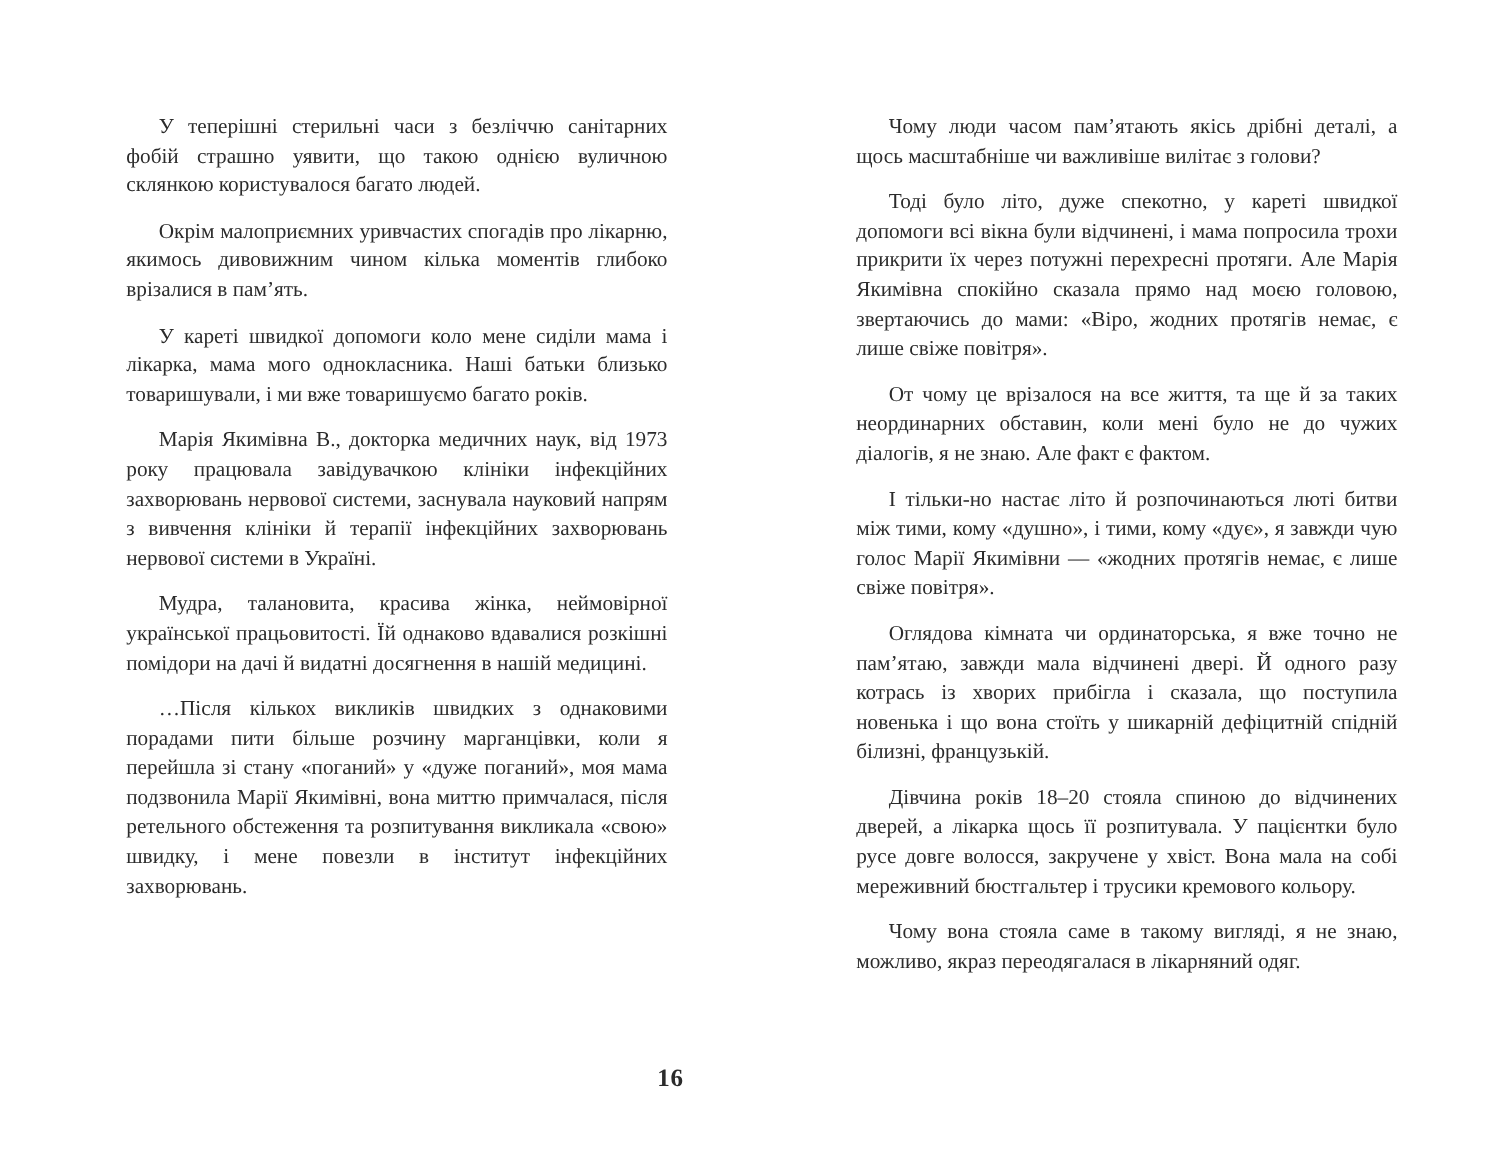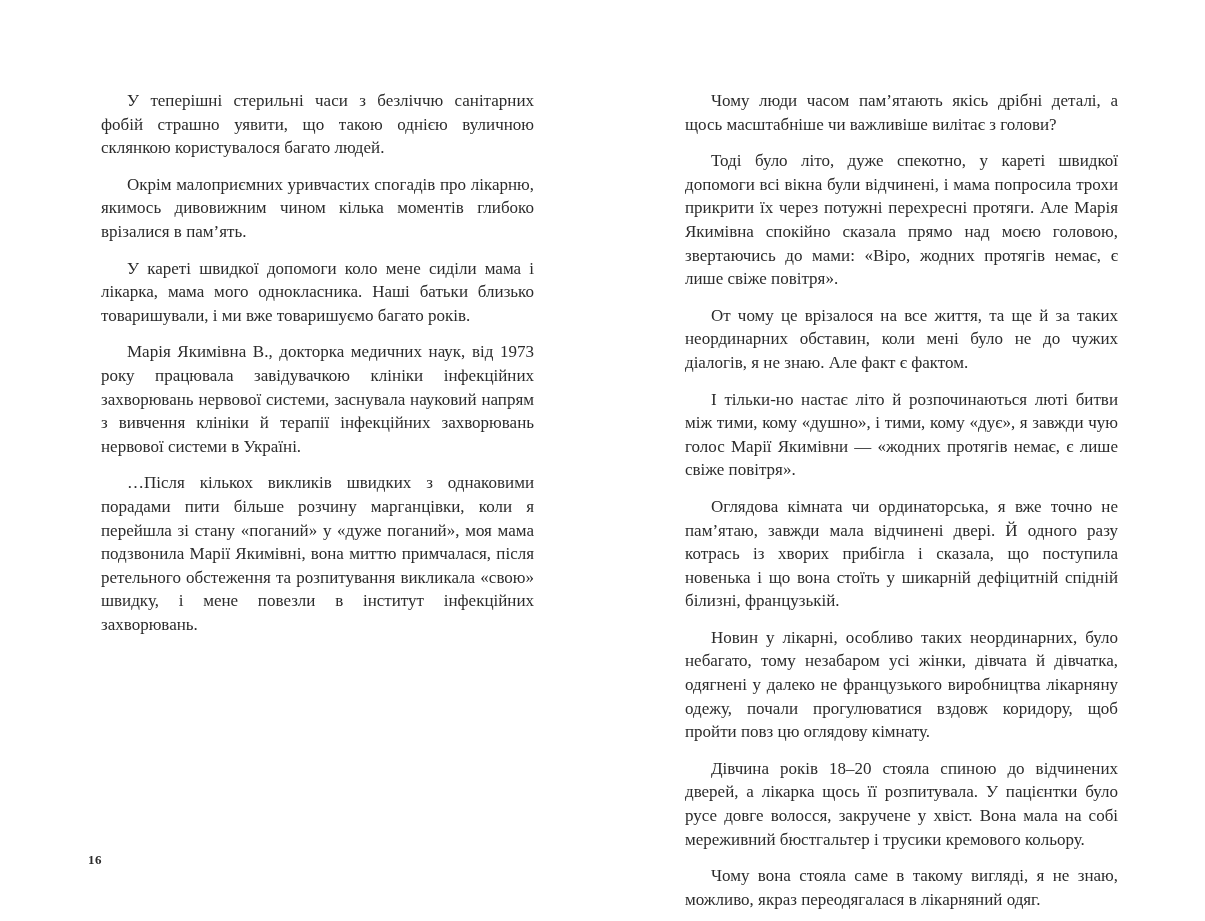--- a/index.html
+++ b/index.html
@@ -30,49 +30,49 @@
   .page-text.right { left: 672px; }
   .para {
     margin: 13px;
     padding: 0;
     text-indent: 26px;
   }
   .page-number {
     position: absolute;
     top: 852px;
     width: 459px;
-    text-align: left;
+    text-align: right;
     font-weight: bold;
-    font-size: 13px;
+    font-size: 20px;
     letter-spacing: 0.6px;
     color: #2b2b2b;
   }
   .page-number.left  { left: 88px; }
   .page-number.right { left: 672px; }
 </style>
 </head>
 <body>
 
 <div class="spread">
 
   <div class="page-text left">
     <p class="para">У теперішні стерильні часи з безліччю санітарних фобій страшно уявити, що такою однією вуличною склянкою користувалося багато людей.</p>
     <p class="para">Окрім малоприємних уривчастих спогадів про лікарню, якимось дивовижним чином кілька моментів глибоко врізалися в пам’ять.</p>
     <p class="para">У кареті швидкої допомоги коло мене сиділи мама і лікарка, мама мого однокласника. Наші батьки близько товаришували, і ми вже товаришуємо багато років.</p>
     <p class="para">Марія Якимівна В., докторка медичних наук, від 1973 року працювала завідувачкою клініки інфекційних захворювань нервової системи, заснувала науковий напрям з вивчення клініки й терапії інфекційних захворювань нервової системи в Україні.</p>
+    <p class="para">Мудра, талановита, красива жінка, неймовірної української працьовитості. Їй однаково вдавалися розкішні помідори на дачі й видатні досягнення в нашій медицині.</p>
     <p class="para">…Після кількох викликів швидких з однаковими порадами пити більше розчину марганцівки, коли я перейшла зі стану «поганий» у «дуже поганий», моя мама подзвонила Марії Якимівні, вона миттю примчалася, після ретельного обстеження та розпитування викликала «свою» швидку, і мене повезли в інститут інфекційних захворювань.</p>
   </div>
 
   <div class="page-number left">16</div>
 
   <div class="page-text right">
     <p class="para">Чому люди часом пам’ятають якісь дрібні деталі, а щось масштабніше чи важливіше вилітає з голови?</p>
     <p class="para">Тоді було літо, дуже спекотно, у кареті швидкої допомоги всі вікна були відчинені, і мама попросила трохи прикрити їх через потужні перехресні протяги. Але Марія Якимівна спокійно сказала прямо над моєю головою, звертаючись до мами: «Віро, жодних протягів немає, є лише свіже повітря».</p>
     <p class="para">От чому це врізалося на все життя, та ще й за таких неординарних обставин, коли мені було не до чужих діалогів, я не знаю. Але факт є фактом.</p>
     <p class="para">І тільки-но настає літо й розпочинаються люті битви між тими, кому «душно», і тими, кому «дує», я завжди чую голос Марії Якимівни — «жодних протягів немає, є лише свіже повітря».</p>
     <p class="para">Оглядова кімната чи ординаторська, я вже точно не пам’ятаю, завжди мала відчинені двері. Й одного разу котрась із хворих прибігла і сказала, що поступила новенька і що вона стоїть у шикарній дефіцитній спідній білизні, французькій.</p>
-    <p class="para">Новин у лікарні, особливо таких неординарних, було небагато, тому незабаром усі жінки, дівчата й дівчатка, одягнені у далеко не французького виробництва лікарняну одежу, почали прогулюватися вздовж коридору, щоб пройти повз цю оглядову кімнату.</p>
     <p class="para">Дівчина років 18–20 стояла спиною до відчинених дверей, а лікарка щось її розпитувала. У пацієнтки було русе довге волосся, закручене у хвіст. Вона мала на собі мереживний бюстгальтер і трусики кремового кольору.</p>
     <p class="para">Чому вона стояла саме в такому вигляді, я не знаю, можливо, якраз переодягалася в лікарняний одяг.</p>
   </div>
 
 
 </div>
 
 </body></html>

